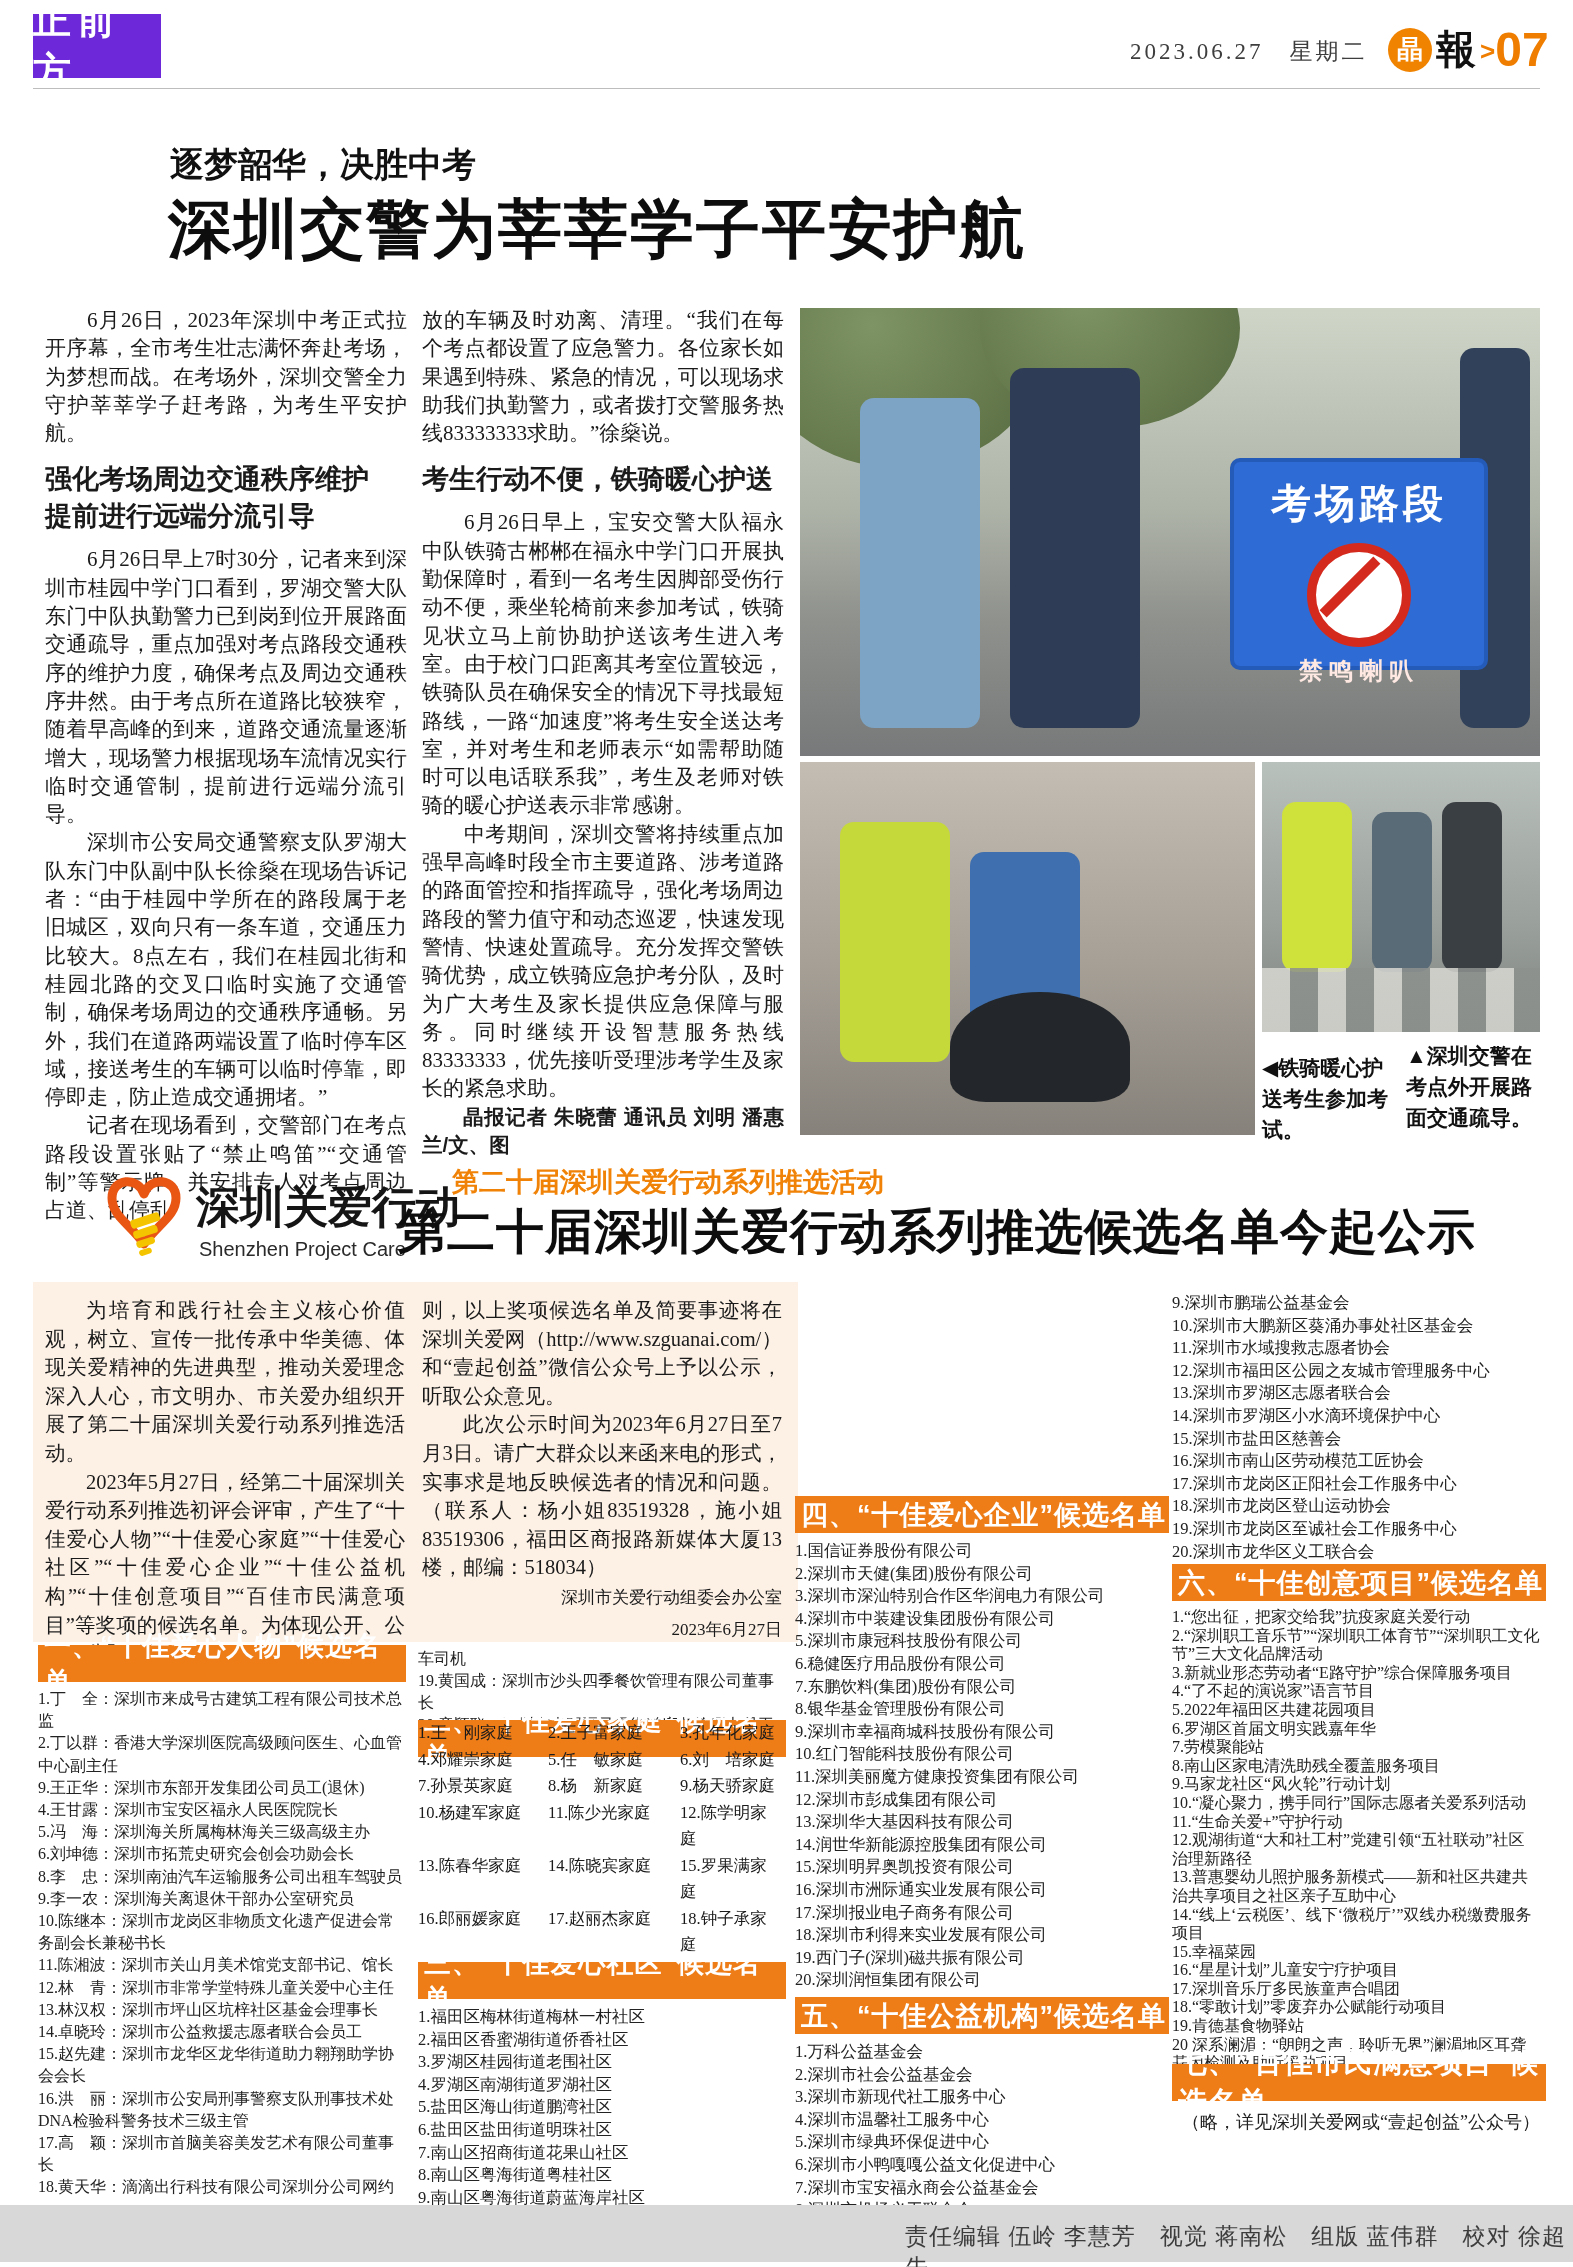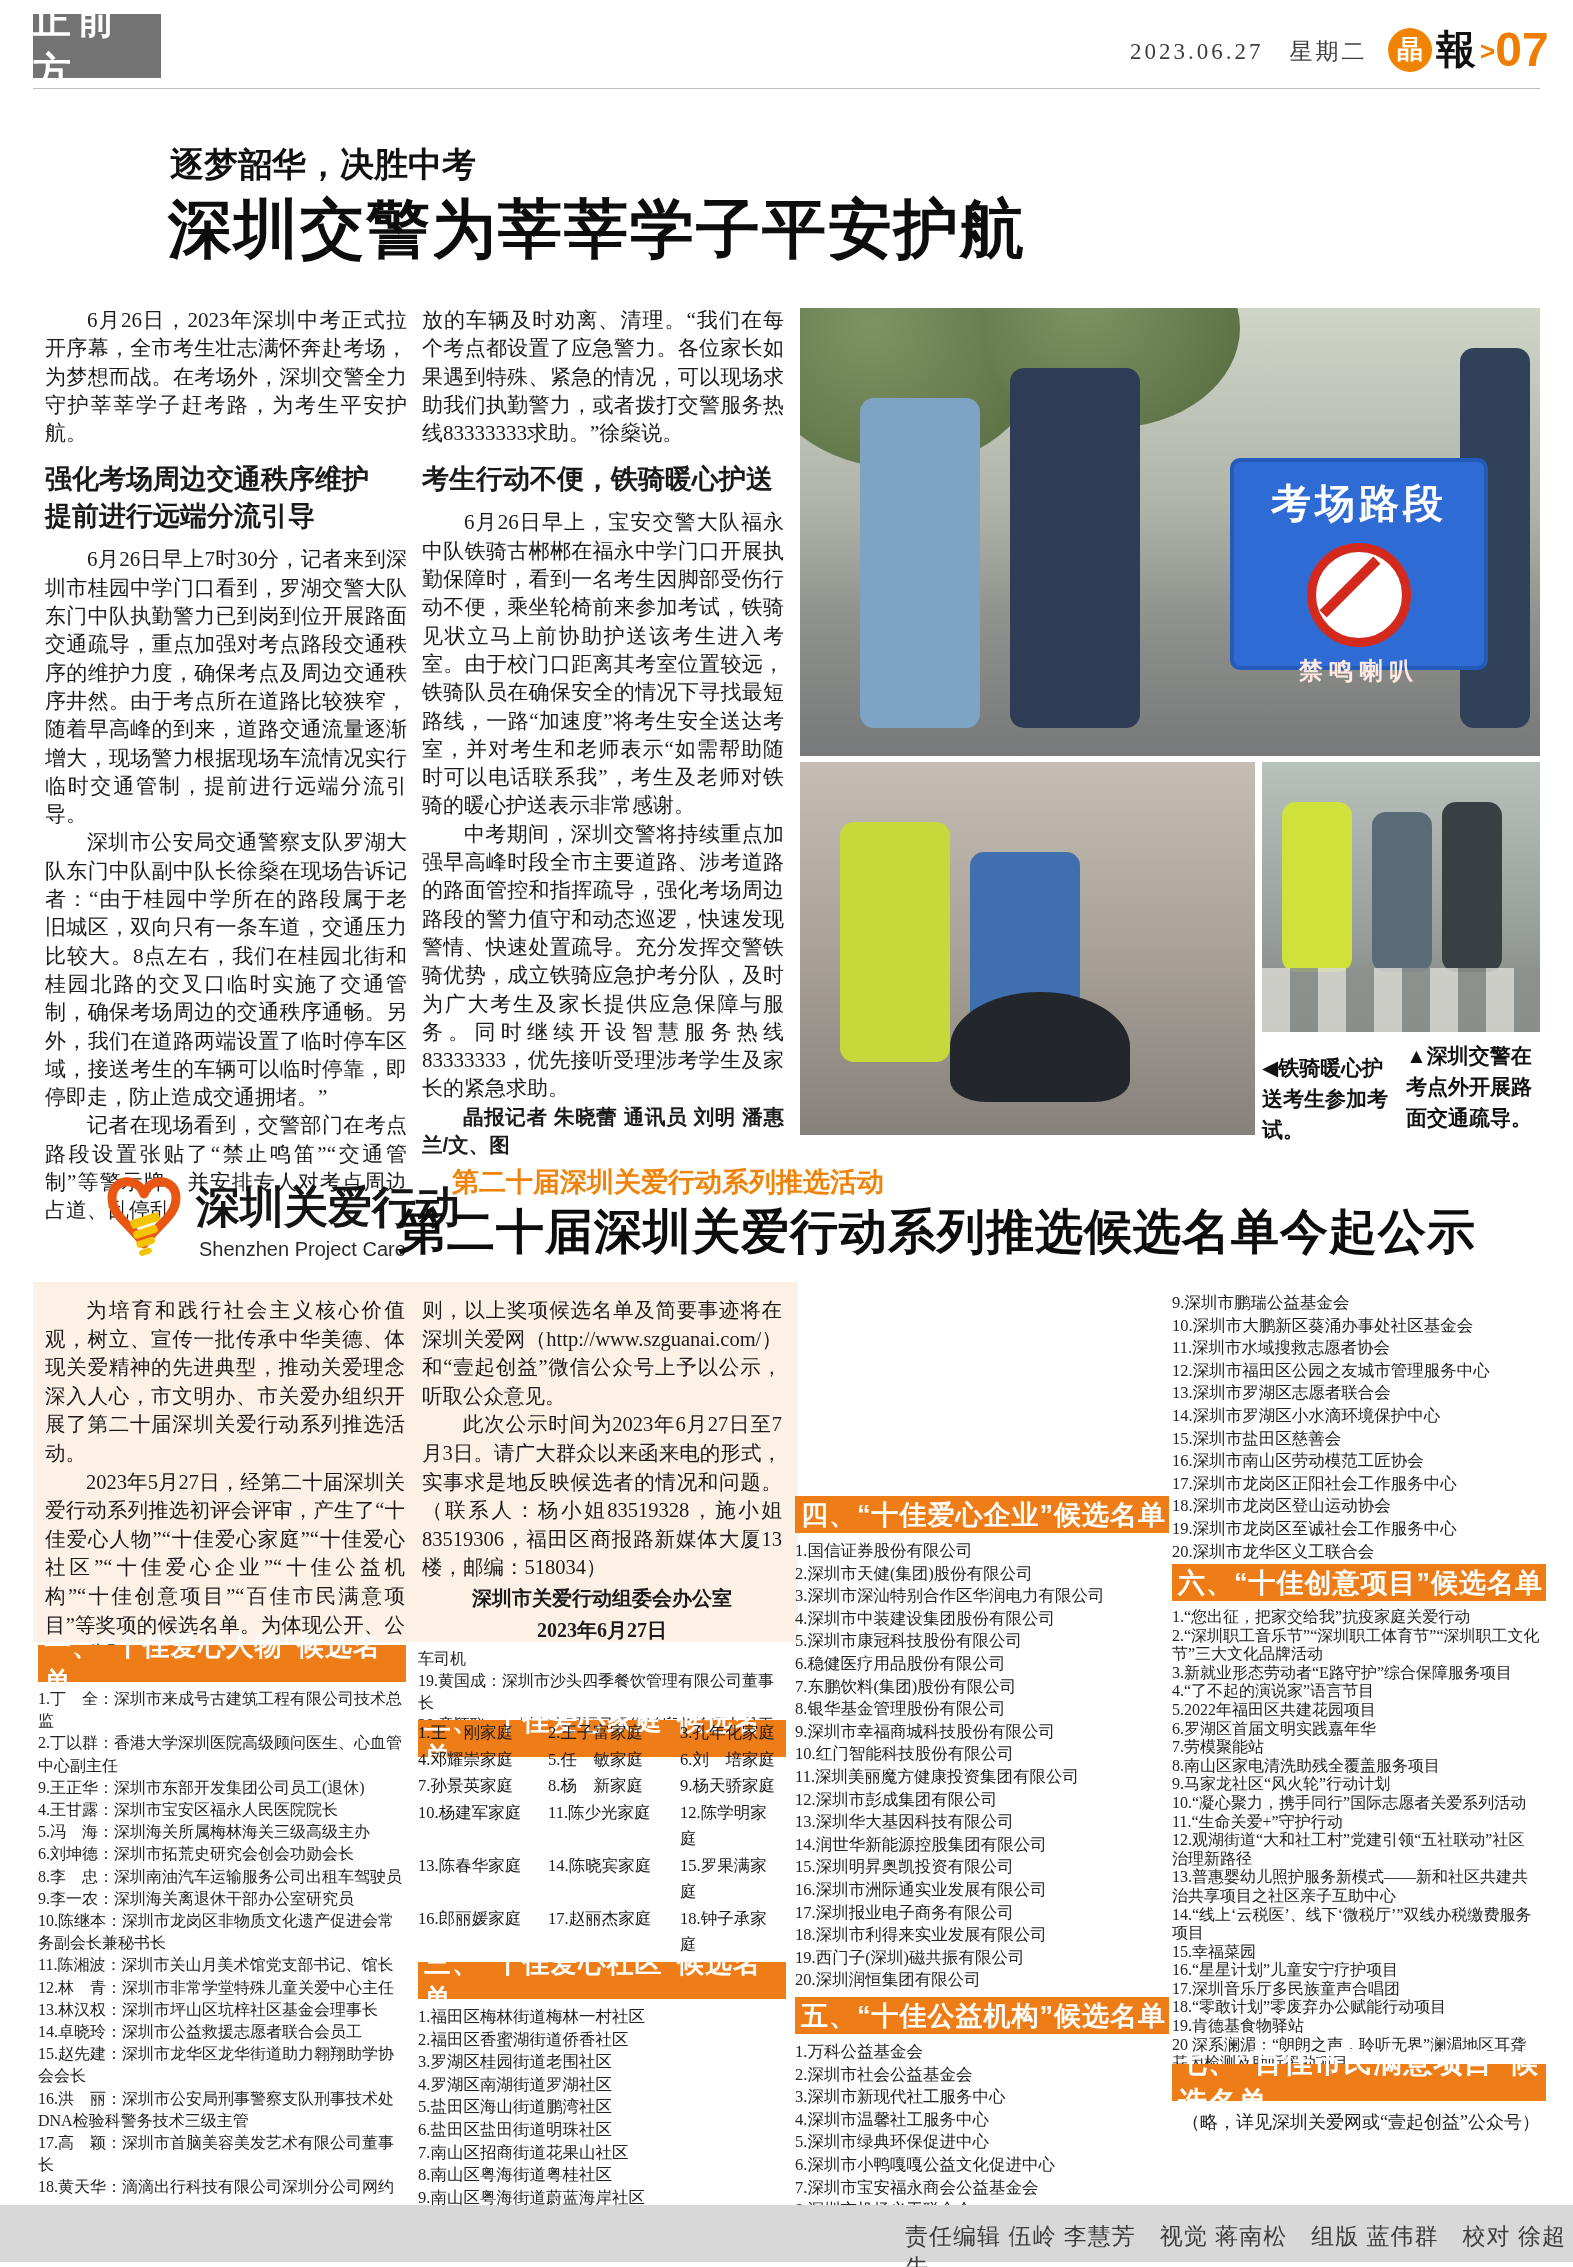--- a/index.html
+++ b/index.html
@@ -1,20 +1,20 @@
 <!DOCTYPE html>
 <html><head>
 <meta charset="utf-8">
 <style>
   html,body{margin:0;padding:0;background:#f2f2f2;}
   .page{position:relative;width:1573px;height:2267px;background:#ffffff;margin:0 auto;
         font-family:"Liberation Serif","DejaVu Serif",serif;color:#1a1a1a;overflow:hidden;}
   .abs{position:absolute;}
   
-  .section-box{left:33px;top:14px;width:128px;height:64px;background:#737373;color:#fff;
+  .section-box{left:33px;top:14px;width:128px;height:64px;background:#6d28d9;color:#fff;
      font-family:"Liberation Sans","DejaVu Sans",sans-serif;font-weight:bold;font-size:38px;
      display:flex;align-items:center;justify-content:center;letter-spacing:6px;}
   .head-rule{left:33px;top:88px;width:1507px;height:1px;background:#bdbdbd;}
   .date-line{left:1130px;top:36px;font-size:23px;color:#3d3d3d;letter-spacing:3px;}
   .brand{left:1388px;top:22px;display:flex;align-items:center;gap:4px;}
   .brand-circle{width:44px;height:44px;border-radius:50%;background:#f08300;color:#fff;
      display:flex;align-items:center;justify-content:center;font-size:26px;font-weight:bold;
      font-family:"Liberation Sans",sans-serif;}
   .brand-bao{font-size:40px;font-weight:bold;color:#111;font-family:"Liberation Serif",serif;}
   .brand-page{color:#ef7d00;font-family:"Liberation Sans",sans-serif;font-weight:bold;}
@@ -62,21 +62,21 @@
   .care-en{left:199px;top:1238px;font-size:20px;color:#2a2a2a;
      font-family:"Liberation Sans","DejaVu Sans",sans-serif;}
   .care-kicker{left:452px;top:1164px;font-size:27px;font-weight:bold;color:#f08307;
      font-family:"Liberation Sans","DejaVu Sans",sans-serif;}
   .care-title{left:398px;top:1200px;font-size:48px;font-weight:900;color:#0d0d0d;
      font-family:"Liberation Sans","DejaVu Sans",sans-serif;letter-spacing:1px;}
   .peach{left:33px;top:1282px;width:765px;height:360px;background:#fdf1e6;}
   .intro{width:360px;font-size:20.5px;line-height:28.6px;text-align:justify;}
   .intro p{margin:0;text-indent:2em;}
   .intro p.noindent{text-indent:0;}
-  .sig{width:360px;text-align:center;font-weight:bold;font-size:20px;line-height:32px;}
+  .sig{width:360px;text-align:right;font-weight:normal;font-size:17px;line-height:32px;}
   .lhead{height:37px;background:#ee7d18;color:#fff;display:flex;align-items:center;
      font-family:"Liberation Sans","DejaVu Sans",sans-serif;font-weight:bold;font-size:27px;
      padding-left:6px;letter-spacing:1px;}
   .list{width:364px;color:#222;}
   .list .li{font-size:16px;line-height:22.2px;}
   .list-md .li{font-size:16.5px;line-height:22.6px;}
   .list-tight .li{font-size:16px;line-height:18.6px;}
   .famgrid{display:grid;grid-template-columns:130px 132px 1fr;width:364px;}
   .famgrid .li{font-size:16.5px;line-height:26.5px;}
   .carry{font-size:16px;line-height:22px;color:#222;}

